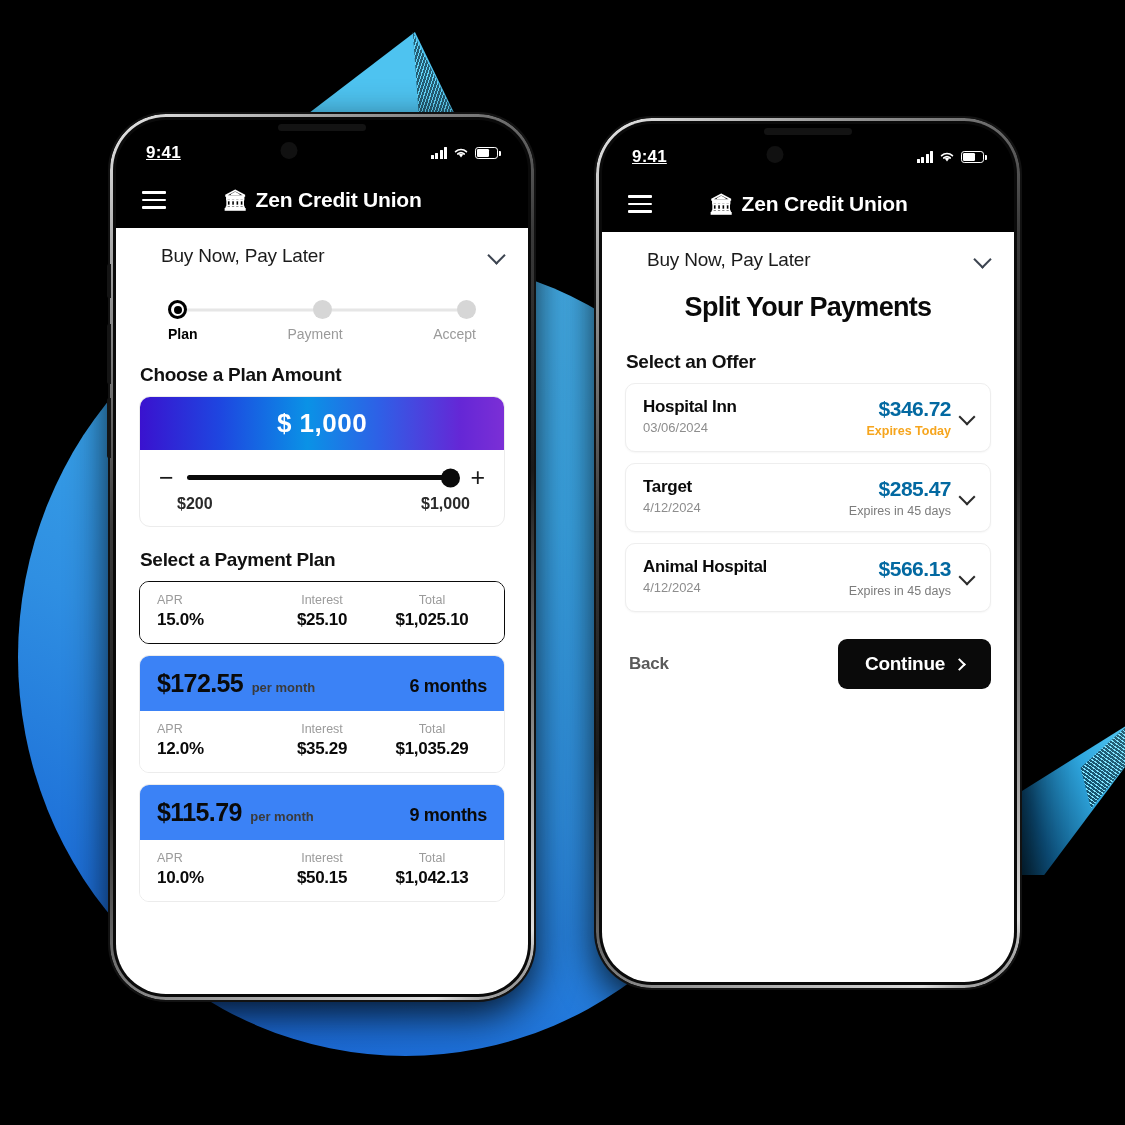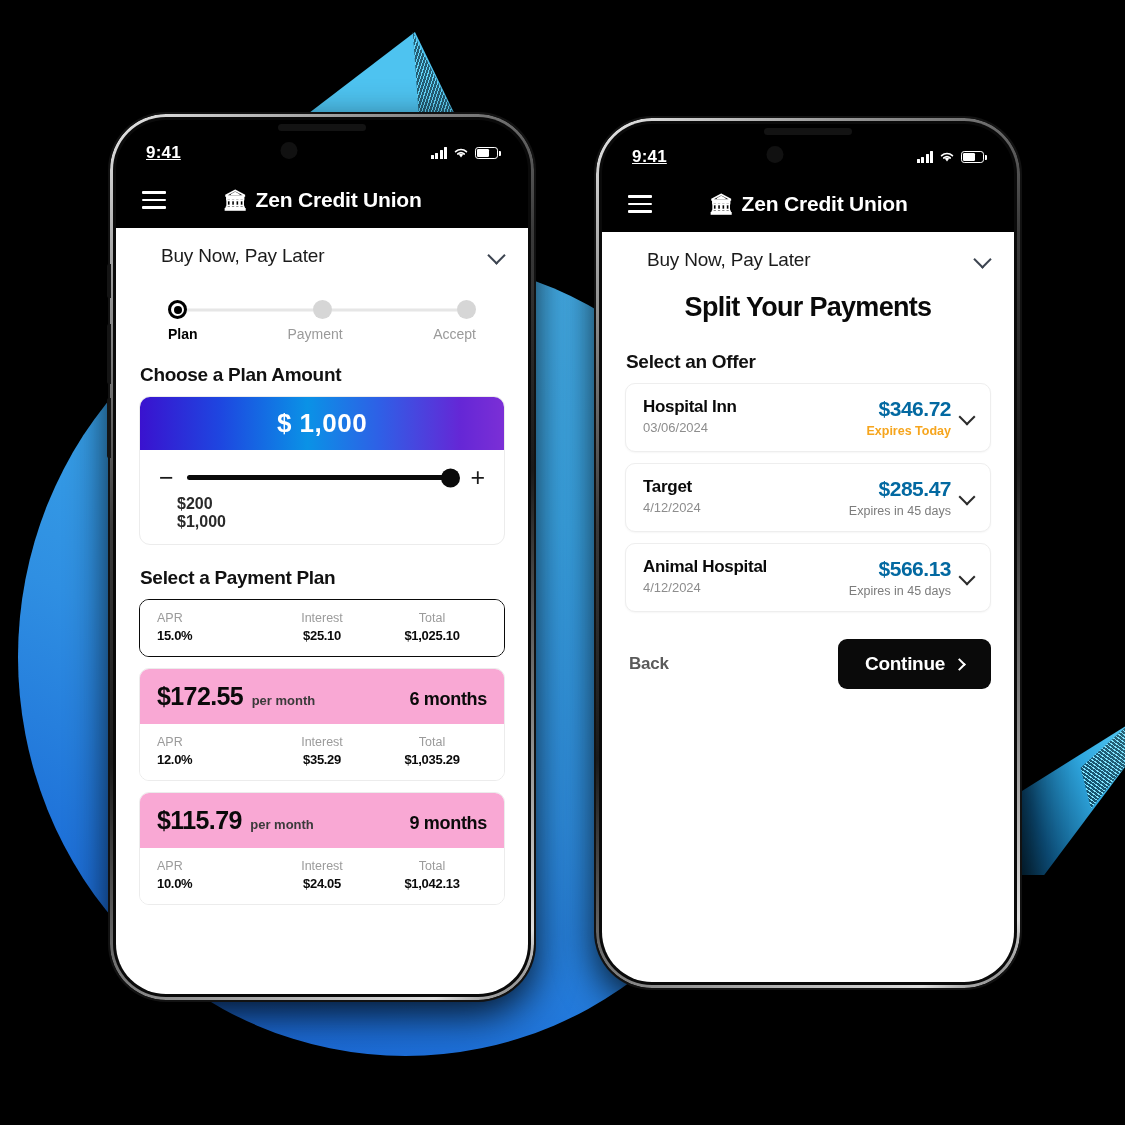--- a/index.html
+++ b/index.html
@@ -189,47 +189,47 @@
     background:linear-gradient(90deg,#3a12cf 0%,#1e46e0 22%,#0a92e6 46%,#2f5fe6 66%,#6527d6 88%,#7b2fd6 100%);
     color:#fff; font-size:26px; font-weight:800; letter-spacing:.5px;
   }
   .slider-row { display:flex; align-items:center; gap:13px; padding:15px 19px 2px 19px; }
   .pm { color:#1a1a1a; font-size:25px; line-height:1; font-weight:400; cursor:pointer; user-select:none; }
   .slider-track { flex:1; position:relative; height:5px; background:#0a0a0a; border-radius:3px; }
   .slider-thumb {
     position:absolute; right:-3px; top:50%; transform:translateY(-50%);
     width:19px; height:19px; border-radius:50%; background:#0a0a0a;
   }
-  .slider-minmax { display:flex; justify-content:space-between; padding:3px 34px 13px 37px;flex-direction:column; }
+  .slider-minmax { display:flex; justify-content:space-between; padding:3px 34px 13px 37px; }
   .slider-minmax span { font-size:16px; font-weight:700; color:#2a2a2a; }
 
   
   .plan-list { flex:1; overflow:hidden; padding:0 23px; }
   .plan-card {
     border-radius:10px; overflow:hidden; margin-bottom:11px;
     border:1px solid #ececec; background:#fff;
   }
   .plan-head {
     display:flex; align-items:baseline; justify-content:space-between;
-    padding:13px 17px; background:#f9a8d4;
+    padding:13px 17px; background:#3b82f6;
   }
   .plan-card.selected .plan-head { background:#0a0a0a; }
   .plan-card.selected { border-color:#0a0a0a; }
   .plan-amt { font-size:25px; font-weight:800; color:#0a0a0a; letter-spacing:-.6px; }
   .plan-per { font-size:13px; font-weight:600; color:#3a3a3a; margin-left:4px; }
   .plan-term { font-size:18px; font-weight:700; color:#0a0a0a; letter-spacing:-.3px; }
   .plan-card.selected .plan-amt,
   .plan-card.selected .plan-term { color:#fff; }
   .plan-card.selected .plan-per { color:#e4e4e4; }
   .plan-body { display:flex; padding:11px 17px 13px 17px; background:#fff; }
   .plan-col { flex:1; }
   .plan-col:nth-child(2){ text-align:center; }
   .plan-col:nth-child(3){ text-align:center; }
   .plan-col .k { font-size:12.5px; color:#9b9b9b; margin-bottom:3px; }
-  .plan-col .v { font-size:13px; font-weight:700; color:#0a0a0a; letter-spacing:-.3px; }
+  .plan-col .v { font-size:17px; font-weight:700; color:#0a0a0a; letter-spacing:-.3px; }
 
   
   .offer-list { flex:none; padding:0 23px; }
   .offer-card {
     border:1px solid #eee; border-radius:10px; background:#fff;
     padding:13px 15px 13px 17px; margin-bottom:11px;
     display:flex; align-items:center; gap:10px;
     box-shadow:0 1px 2px rgba(0,0,0,.04);
   }
   .offer-main { flex:1; display:flex; justify-content:space-between; align-items:flex-start; }
@@ -404,21 +404,21 @@
             </div>
             <span class="plan-term">9 months</span>
           </div>
           <div class="plan-body">
             <div class="plan-col">
               <div class="k">APR</div>
               <div class="v">10.0%</div>
             </div>
             <div class="plan-col">
               <div class="k">Interest</div>
-              <div class="v">$24.05</div>
+              <div class="v">$50.15</div>
             </div>
             <div class="plan-col">
               <div class="k">Total</div>
               <div class="v">$1,042.13</div>
             </div>
           </div>
         </div>
 
       </div>
     </div>

